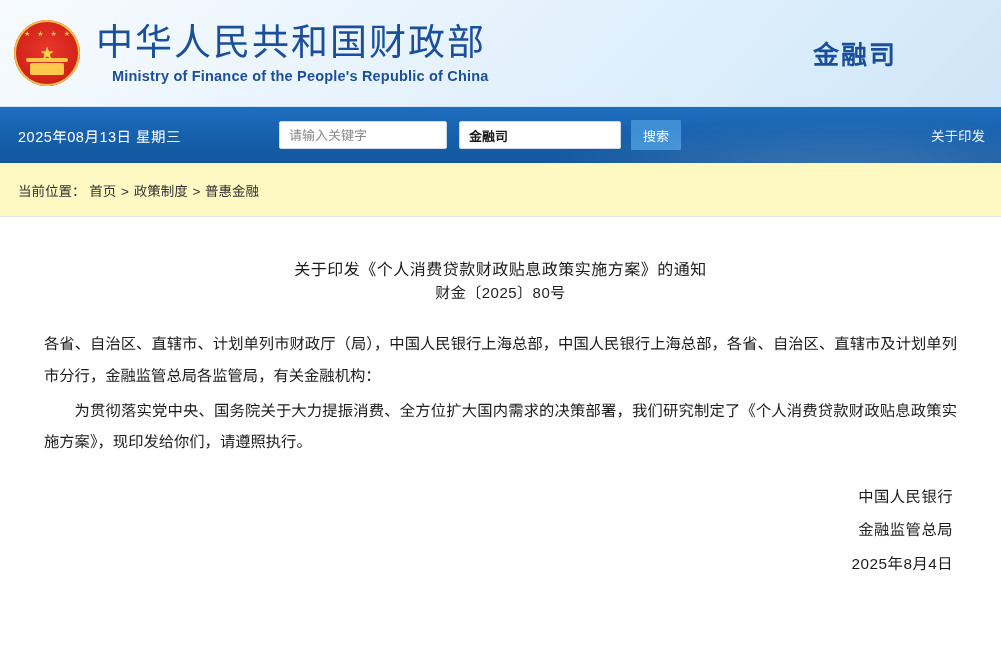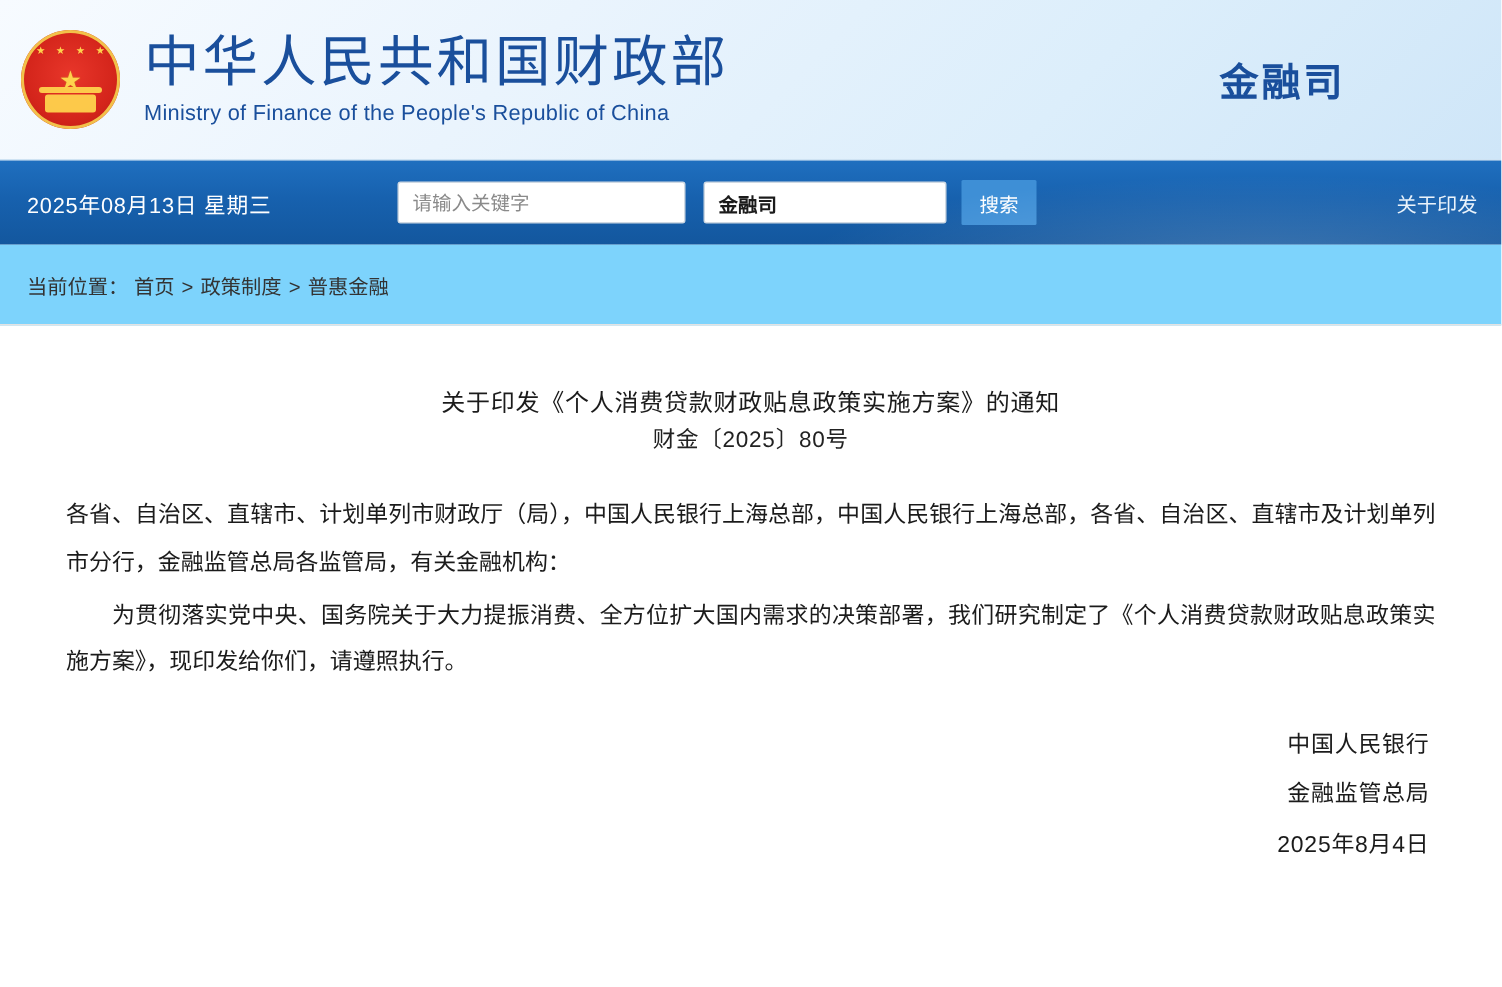--- a/index.html
+++ b/index.html
@@ -87,24 +87,25 @@
   .title-cn {
     font-family: "Liberation Serif", "DejaVu Serif", serif;
     font-weight: normal;
     font-size: 37px;
     letter-spacing: 2px;
     color: #1a4f9c;
     line-height: 1.15;
   }
   .title-en {
     font-size: 14.5px;
-    font-weight: normal;
+    font-weight: bold;
     color: #1a4f9c;
     letter-spacing: .2px;
     margin-top: 3px;
+    margin-left: 16px;
   }
   .dept-name {
     position: absolute;
     right: 104px;
     top: 34px;
     font-family: "Liberation Serif", "DejaVu Serif", serif;
     font-size: 26px;
     font-weight: bold;
     color: #1a4f9c;
     letter-spacing: 2px;
@@ -147,21 +148,22 @@
     background: #fff;
     border-radius: 2px;
     font-size: 13px;
     color: #333;
     padding: 0 9px;
     box-sizing: border-box;
     outline: none;
     font-family: "Liberation Sans", "DejaVu Sans", sans-serif;
   }
   .search-input {
-    width: 192px;
+    width: 168px;
+    margin-left: 14px;
   }
   .search-input::placeholder {
     color: #8a8a8a;
   }
   .scope-input {
     width: 162px;
     margin-left: 12px;
     font-weight: bold;
     color: #1b1b1b;
   }
@@ -185,21 +187,21 @@
     text-decoration: none;
     cursor: pointer;
   }
 
   
   .breadcrumb-wrap {
     height: 53px;
     border-bottom: 1px solid #e3e3e3;
     display: flex;
     align-items: center;
-    background: #7dd3fc;
+    background: #fef9c3;
   }
   .breadcrumb {
     margin-left: 18px;
     font-size: 13.5px;
     color: #333;
   }
   .breadcrumb .crumb-link {
     color: #333;
     text-decoration: none;
     cursor: pointer;

